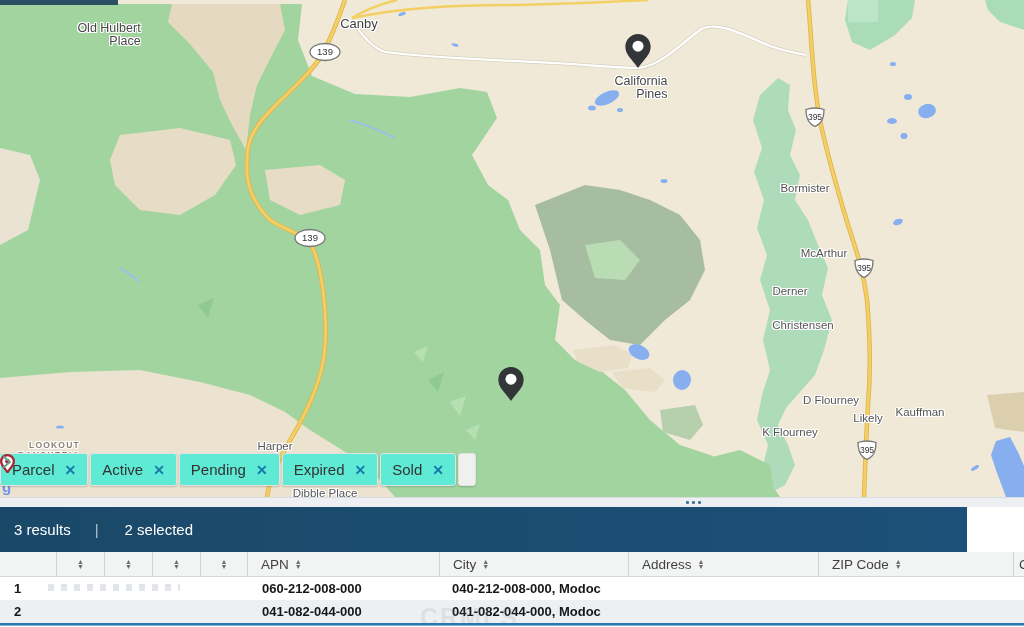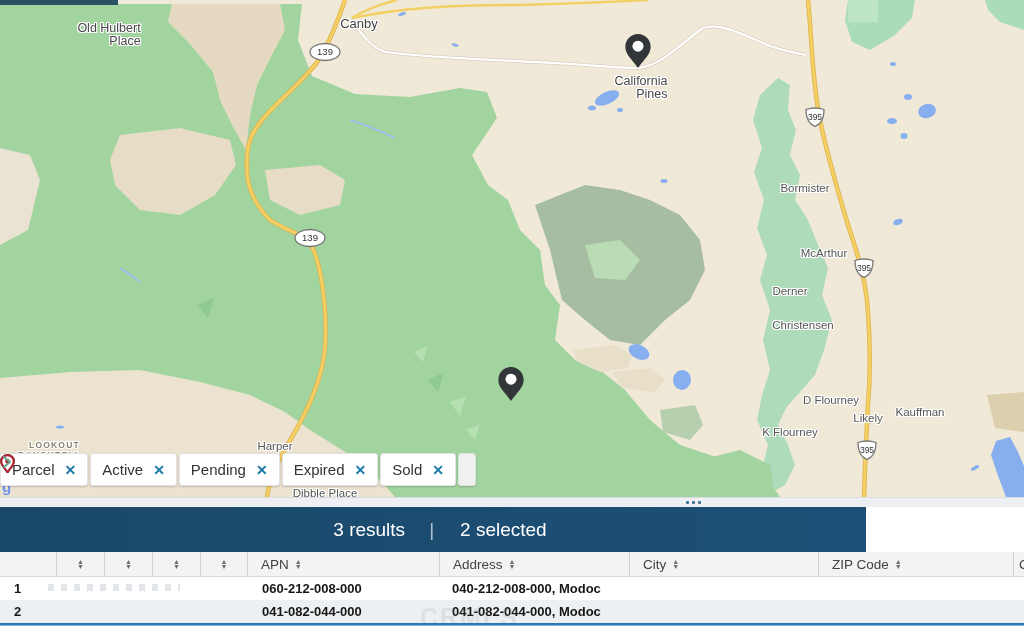--- a/index.html
+++ b/index.html
@@ -10,32 +10,32 @@
   .map svg{position:absolute;left:0;top:0;}
   .maplabel{position:absolute;transform:translateX(-50%);text-align:right;color:#555;
     font-size:11.5px;line-height:13px;white-space:pre-line;
     text-shadow:1px 0 0 #fff,-1px 0 0 #fff,0 1px 0 #fff,0 -1px 0 #fff,1px 1px 0 #fff,-1px -1px 0 #fff,1px -1px 0 #fff,-1px 1px 0 #fff;}
   .maplabel.town{font-size:13px;color:#3f3f3f;}
   .maplabel.big{font-size:12.5px;color:#474747;}
   .maplabel.res{font-size:8.5px;letter-spacing:1.2px;color:#8b8474;font-weight:bold;line-height:10px;}
   .google-g{position:absolute;left:2px;top:478px;font-size:15px;font-weight:bold;color:#5b87f5;opacity:.85;}
   
   .legend{position:absolute;left:0;top:453px;height:33px;display:flex;align-items:stretch;gap:2px;}
-  .chip{background:#ffffff;border:1px solid #e2e2e2;border-radius:3px;box-shadow:0 1px 2px rgba(0,0,0,.18);
+  .chip{background:#5eead4;border:1px solid #e2e2e2;border-radius:3px;box-shadow:0 1px 2px rgba(0,0,0,.18);
     display:flex;align-items:center;gap:8px;padding:0 11px;font-size:15px;color:#333;}
   .chip .x{color:#1879a8;font-size:14px;font-weight:bold;cursor:pointer;margin-left:2px;}
   .chip.more{background:#eef1ee;padding:0 8px;}
   
   .divider{position:absolute;left:0;top:497px;width:1024px;height:10px;background:#edeff2;
     border-top:1px solid #d9dde1;box-sizing:border-box;}
   .dots{position:absolute;left:686px;top:3px;display:flex;gap:3px;}
   .dots i{width:3px;height:3px;background:#45749a;border-radius:1px;display:block;}
   
-  .resultsbar{position:absolute;left:0;top:507px;width:866px;height:45px;
-    background:linear-gradient(90deg,#1a4868,#1d5078);color:#fff;display:flex;align-items:center;font-size:19px;justify-content:center;}
+  .resultsbar{position:absolute;left:0;top:507px;width:967px;height:45px;
+    background:linear-gradient(90deg,#1a4868,#1d5078);color:#fff;display:flex;align-items:center;font-size:15px;}
   .resultsbar .r1{margin-left:14px;}
   .resultsbar .sep{margin:0 26px 0 24px;opacity:.65;}
   
   .thead{position:absolute;left:0;top:552px;width:1024px;height:25px;background:#f2f3f3;
     border-bottom:1px solid #d8d8d8;box-sizing:border-box;display:flex;font-size:13.5px;color:#424242;}
   .th{display:flex;align-items:center;border-right:1px solid #d2d2d2;box-sizing:border-box;padding-left:13px;gap:6px;cursor:pointer;}
   .th.iconly{justify-content:center;padding-left:0;}
   .th:last-child{border-right:none;}
   .sort{display:inline-flex;flex-direction:column;line-height:5px;font-size:7px;color:#6e6e6e;}
   .c0{width:57px;} .c1{width:48px;} .c2{width:48px;} .c3{width:48px;} .c4{width:47px;}
@@ -262,26 +262,26 @@
   <div class="th c3 iconly">
       <span class="sort">▲<span>▼</span></span>
     </div>
   <div class="th c4 iconly">
       <span class="sort">▲<span>▼</span></span>
     </div>
   <div class="th c5">
       <span>APN</span>
       <span class="sort">▲<span>▼</span></span>
     </div>
+  <div class="th c7">
+      <span>City</span>
+      <span class="sort">▲<span>▼</span></span>
+    </div>
   <div class="th c6">
       <span>Address</span>
-      <span class="sort">▲<span>▼</span></span>
-    </div>
-  <div class="th c7">
-      <span>City</span>
       <span class="sort">▲<span>▼</span></span>
     </div>
   <div class="th c8">
       <span>ZIP Code</span>
       <span class="sort">▲<span>▼</span></span>
     </div>
   <div class="th c9">
       <span>C</span>
     </div>
 </div>

